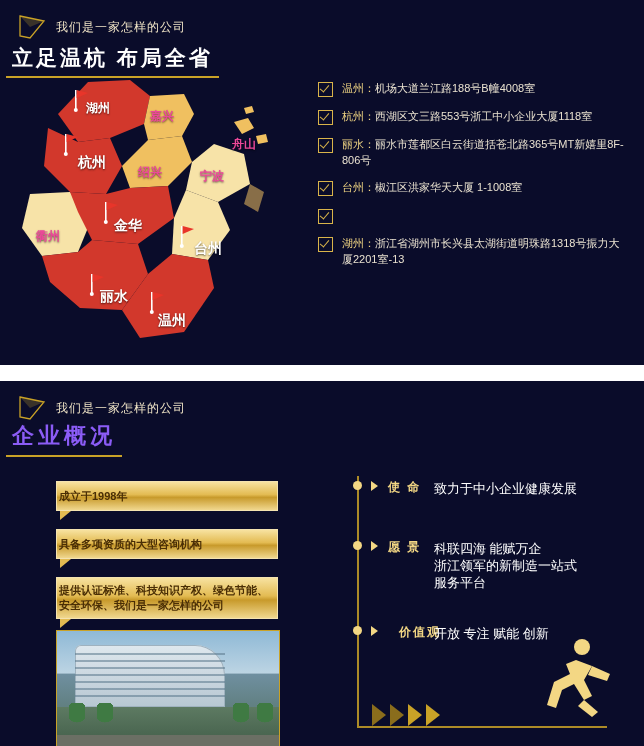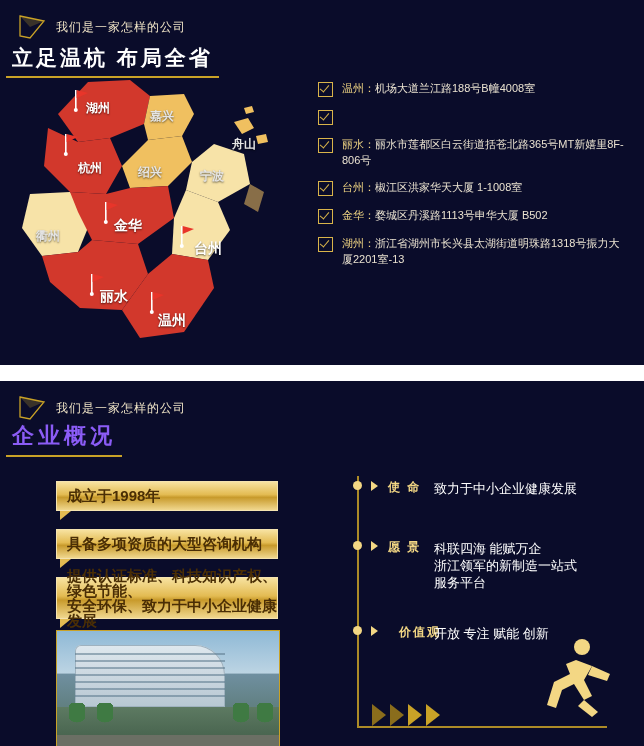--- a/index.html
+++ b/index.html
@@ -15,39 +15,39 @@
   .ribbon-flag svg{display:block;}
   .ribbon-text{color:#f2e6c8;font-size:12px;letter-spacing:1px;}
 
   .title-wrap{position:absolute;left:0;width:552px;text-align:left;margin-left:6px;}
   .title-underline{display:inline-block;border-bottom:2px solid #c9a227;padding:0 6px 4px 6px;}
 
   
   .map{position:absolute;left:18px;top:62px;width:290px;height:290px;}
   .map svg{display:block;}
   .map-label{position:absolute;color:#ffffff;font-size:12px;font-weight:bold;text-shadow:0 1px 2px rgba(0,0,0,.6);}
-  .map-label.dark{color:#e5e5e5;}
+  .map-label.dark{color:#ec4899;}
   .pin{position:absolute;width:18px;height:24px;}
   .pin svg{display:block;}
 
   
   .addr{position:absolute;left:318px;top:80px;width:310px;}
   .addr-row{display:flex;align-items:flex-start;margin-bottom:11px;}
   .chk{flex:0 0 auto;width:13px;height:13px;border:1px solid #d9b44a;margin-right:9px;margin-top:2px;position:relative;}
   .chk:after{content:"";position:absolute;left:3px;top:0px;width:4px;height:8px;border:solid #d9b44a;border-width:0 1.6px 1.6px 0;transform:rotate(40deg);}
   .addr-txt{color:#eae2d0;font-size:11px;line-height:16px;}
   .addr-city{color:#f3d784;}
   .vline{position:absolute;left:357px;top:462px;width:2px;height:250px;background:#c9a227;opacity:.85;}
   .hline{position:absolute;left:357px;top:712px;width:250px;height:2px;background:#c9a227;opacity:.85;}
   .node{position:absolute;width:9px;height:9px;border-radius:50%;background:#f3d784;left:353px;}
   .tri{position:absolute;width:0;height:0;border-left:7px solid #f3d784;border-top:5px solid transparent;border-bottom:5px solid transparent;left:371px;}
   .v-key{position:absolute;color:#f3d784;font-size:12px;font-weight:bold;letter-spacing:2px;}
   .v-val{position:absolute;color:#ffffff;font-size:13px;line-height:17px;}
 
-  .gold-bar{position:absolute;left:56px;height:30px;width:222px;background:linear-gradient(180deg,#f7e2a0 0%,#e3bb52 45%,#c89a2b 55%,#f0d78e 100%);border:1px solid #f4e3b0;color:#4a2e05;font-size:15px;font-weight:bold;display:flex;align-items:center;padding-left:10px;box-sizing:border-box;}
+  .gold-bar{position:absolute;left:56px;height:30px;width:222px;background:linear-gradient(180deg,#f7e2a0 0%,#e3bb52 45%,#c89a2b 55%,#f0d78e 100%);border:1px solid #f4e3b0;color:#4a2e05;font-size:11px;font-weight:bold;display:flex;align-items:center;padding-left:2px;box-sizing:border-box;}
   .gold-bar.tall{height:42px;align-items:center;}
   .gold-bar .two-line{line-height:15px;}
   .bubble-tail{position:absolute;left:60px;width:0;height:0;border-top:9px solid #e3bb52;border-right:11px solid transparent;}
 
   .photo{position:absolute;left:56px;top:614px;width:222px;height:120px;background:linear-gradient(180deg,#8fb9d6 0%,#bcd4e3 35%,#6f8fa0 36%,#4e6b57 100%);border:1px solid #c9a227;overflow:hidden;}
   .photo .bldg{position:absolute;left:18px;top:14px;width:150px;height:62px;background:linear-gradient(180deg,#dfe8ee 0%,#b7c7d2 100%);border-radius:6px 30px 0 0;box-shadow:inset 0 0 0 1px #9fb2bf;}
   .photo .bldg-lines{position:absolute;left:18px;top:22px;width:150px;height:46px;background:repeating-linear-gradient(180deg,rgba(90,120,140,.55) 0 2px,rgba(255,255,255,0) 2px 7px);}
   .photo .ground{position:absolute;left:0;bottom:0;width:100%;height:44px;background:linear-gradient(180deg,#5d7a62 0%,#3f5a46 100%);}
   .photo .road{position:absolute;left:0;bottom:0;width:100%;height:16px;background:#6b6f64;}
   .photo .tree{position:absolute;bottom:22px;width:16px;height:26px;background:radial-gradient(circle at 50% 35%, #3f7a43 0 55%, rgba(0,0,0,0) 56%);}
@@ -102,21 +102,21 @@
 
       <path d="M24 194 L60 190 L74 178 L120 182 L130 212 L104 248 L62 246 L32 220 Z" fill="#d2382c"></path>
 
       <path d="M104 248 L130 212 L154 192 L190 198 L196 226 L166 270 L122 276 Z" fill="#d2382c"></path>
 
       <path d="M232 122 L246 130 L240 150 L226 142 Z" fill="#f0c060" opacity=".55"></path>
     </svg>
 
     <div class="map-label" style="left:68px;top:38px;">湖州</div>
     <div class="map-label dark" style="left:132px;top:46px;">嘉兴</div>
-    <div class="map-label" style="left:60px;top:92px;font-size:12px;margin-top:6px;">杭州</div>
+    <div class="map-label" style="left:60px;top:92px;font-size:14px;">杭州</div>
     <div class="map-label dark" style="left:120px;top:102px;">绍兴</div>
     <div class="map-label dark" style="left:182px;top:106px;">宁波</div>
     <div class="map-label dark" style="left:214px;top:74px;">舟山</div>
     <div class="map-label dark" style="left:18px;top:166px;">衢州</div>
     <div class="map-label" style="left:96px;top:155px;font-size:14px;">金华</div>
     <div class="map-label" style="left:176px;top:178px;font-size:14px;">台州</div>
     <div class="map-label" style="left:82px;top:226px;font-size:14px;">丽水</div>
     <div class="map-label" style="left:140px;top:250px;font-size:14px;">温州</div>
 
     <div class="pin" style="left:54px;top:26px;">
@@ -163,32 +163,32 @@
     </div>
   </div>
 
   <div class="addr">
     <div class="addr-row">
       <span class="chk"></span>
       <span class="addr-txt"><span class="addr-city">温州：</span><span>机场大道兰江路188号B幢4008室</span></span>
     </div>
     <div class="addr-row">
       <span class="chk"></span>
+      <span class="addr-txt"><span class="addr-city">杭州：</span><span>西湖区文三路553号浙工中小企业大厦1118室</span></span>
     </div>
     <div class="addr-row">
       <span class="chk"></span>
       <span class="addr-txt"><span class="addr-city">丽水：</span><span>丽水市莲都区白云街道括苍北路365号MT新嬉里8F-806号</span></span>
     </div>
     <div class="addr-row">
       <span class="chk"></span>
       <span class="addr-txt"><span class="addr-city">台州：</span><span>椒江区洪家华天大厦 1-1008室</span></span>
     </div>
     <div class="addr-row">
       <span class="chk"></span>
-      <span class="addr-txt"><span class="addr-city">金华：</span><span>婺城区丹溪路1113号申华大厦 B502</span></span>
     </div>
     <div class="addr-row">
       <span class="chk"></span>
       <span class="addr-txt"><span class="addr-city">湖州：</span><span>浙江省湖州市长兴县太湖街道明珠路1318号振力大厦2201室-13</span></span>
     </div>
   </div>
 </div>
 
 <div class="gap"></div>
 
@@ -216,21 +216,21 @@
   <div class="bubble-tail" style="top:130px;"></div>
 
   <div class="gold-bar" style="top:148px;">
     <span>具备多项资质的大型咨询机构</span>
   </div>
   <div class="bubble-tail" style="top:178px;"></div>
 
   <div class="gold-bar tall" style="top:196px;">
     <span class="two-line">
       <span>提供认证标准、科技知识产权、绿色节能、</span><br>
-      <span>安全环保、致力于中小企业健康发展</span>
+      <span>安全环保、我们是一家怎样的公司</span>
     </span>
   </div>
   <div class="bubble-tail" style="top:238px;"></div>
 
   <div class="photo" style="top:249px;">
     <div class="bldg"></div>
     <div class="bldg-lines"></div>
     <div class="ground"></div>
     <div class="road"></div>
     <div class="tree" style="left:12px;"></div>

